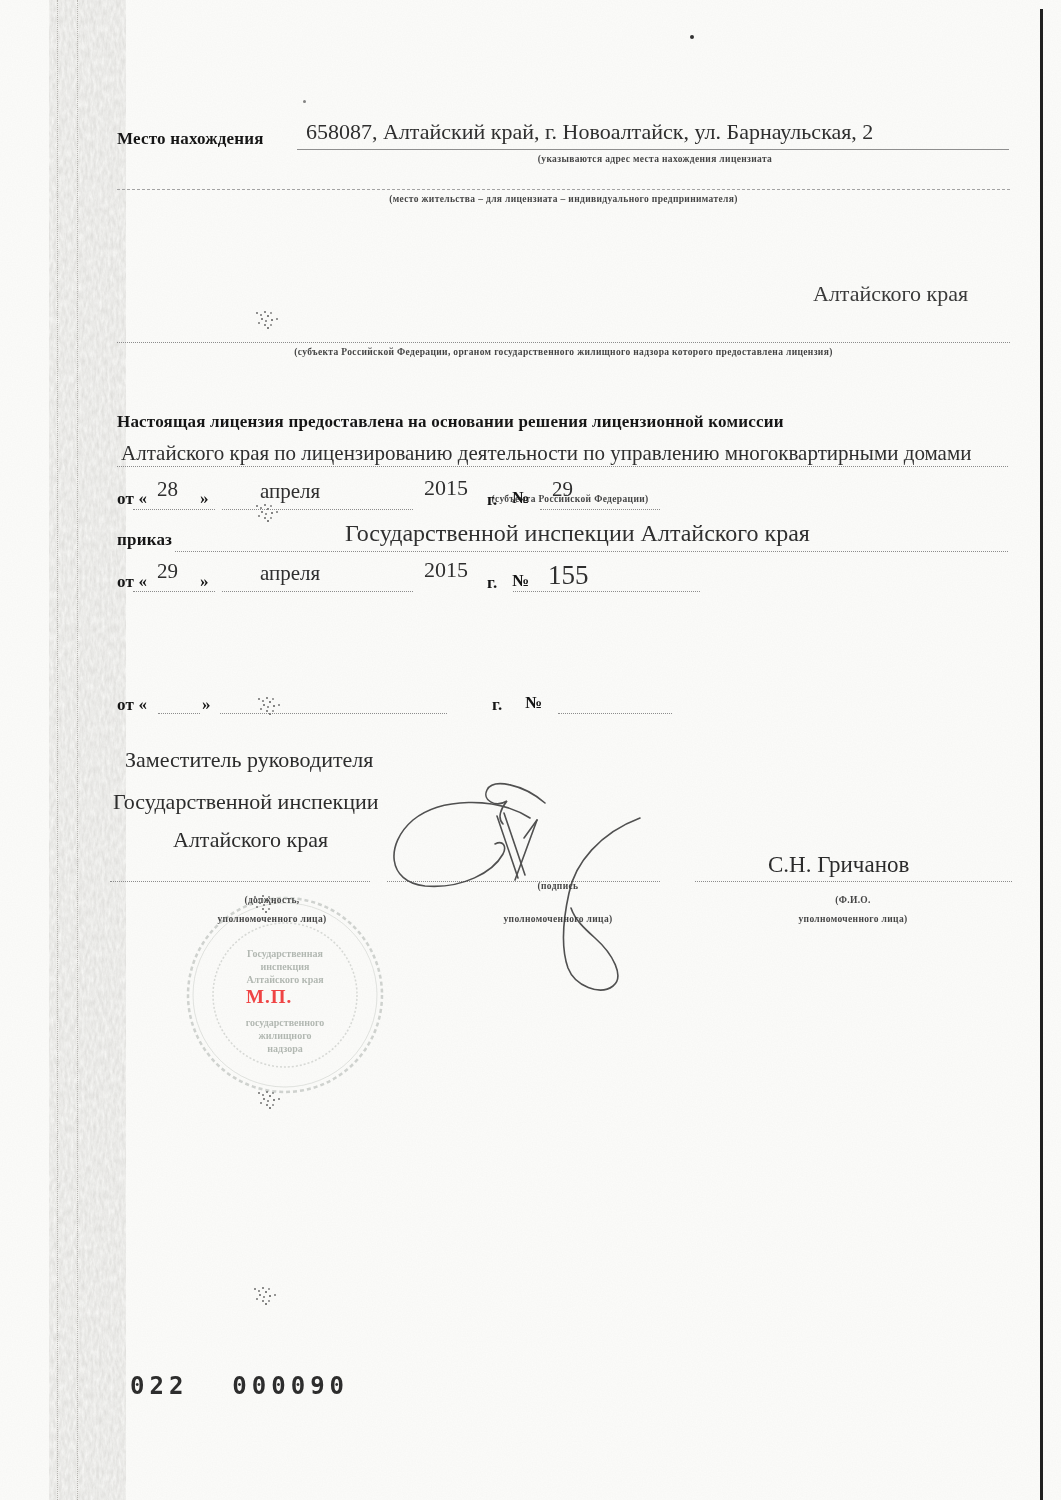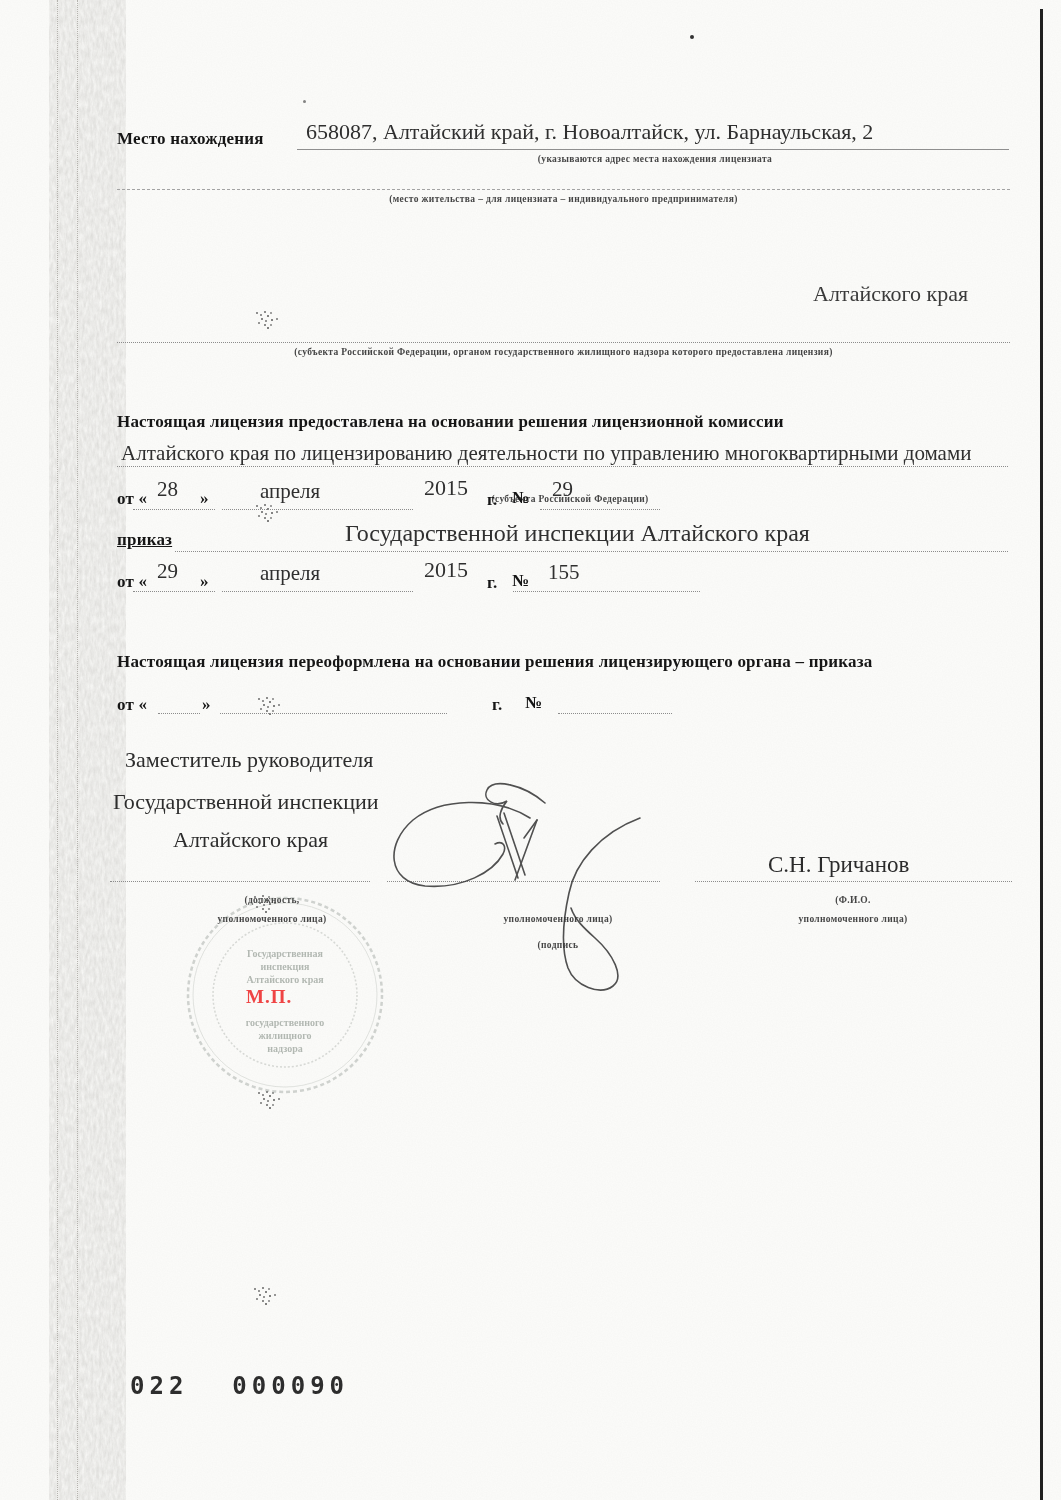--- a/index.html
+++ b/index.html
@@ -96,58 +96,57 @@
   <div class="abs lbl" style="left:200px;top:489px;">»</div>
   <div class="abs val" style="left:260px;top:479px;font-size:21px;">апреля</div>
   <div class="abs val" style="left:424px;top:475px;">2015</div>
   <div class="abs lbl" style="left:487px;top:490px;">г.</div>
   <div class="abs lbl" style="left:512px;top:488px;">№</div>
   <div class="abs val" style="left:552px;top:477px;font-size:21px;">29</div>
   <div class="abs rule-dot" style="left:133px;top:509px;width:82px;"></div>
   <div class="abs rule-dot" style="left:222px;top:509px;width:191px;"></div>
   <div class="abs rule-dot" style="left:540px;top:509px;width:120px;"></div>
 
-  <div class="abs lbl" style="left:117px;top:530px;text-decoration:underline;">приказ</div>
+  <div class="abs lbl" style="left:117px;top:530px;">приказ</div>
   <div class="abs bigval" style="left:345px;top:520px;">Государственной инспекции Алтайского края</div>
   <div class="abs rule-dot" style="left:175px;top:551px;width:833px;"></div>
 
   <div class="abs lbl" style="left:117px;top:572px;">от «</div>
   <div class="abs val" style="left:157px;top:559px;font-size:21px;">29</div>
   <div class="abs lbl" style="left:200px;top:572px;">»</div>
   <div class="abs val" style="left:260px;top:561px;font-size:21px;">апреля</div>
   <div class="abs val" style="left:424px;top:557px;">2015</div>
   <div class="abs lbl" style="left:487px;top:573px;">г.</div>
   <div class="abs lbl" style="left:512px;top:571px;">№</div>
-  <div class="abs val" style="left:548px;top:560px;font-size:21px;">155</div>
+  <div class="abs val" style="left:548px;top:560px;font-size:27px;">155</div>
   <div class="abs rule-dot" style="left:133px;top:591px;width:82px;"></div>
   <div class="abs rule-dot" style="left:222px;top:591px;width:191px;"></div>
   <div class="abs rule-dot" style="left:513px;top:591px;width:187px;"></div>
 
-  <div class="abs lbl" style="left:117px;top:652px;">Настоящая лицензия переоформлена на основании решения лицензирующего органа – приказа</div>
   <div class="abs lbl" style="left:117px;top:695px;">от «</div>
   <div class="abs lbl" style="left:202px;top:695px;">»</div>
   <div class="abs lbl" style="left:492px;top:695px;">г.</div>
   <div class="abs lbl" style="left:525px;top:693px;">№</div>
   <div class="abs rule-dot" style="left:158px;top:713px;width:42px;"></div>
   <div class="abs rule-dot" style="left:220px;top:713px;width:227px;"></div>
   <div class="abs rule-dot" style="left:558px;top:713px;width:114px;"></div>
 
   <div class="abs posline" style="left:113px;top:789px;">Государственной инспекции</div>
   <div class="abs posline" style="left:125px;top:747px;">Заместитель руководителя</div>
   <div class="abs posline" style="left:173px;top:827px;">Алтайского края</div>
 
   <div class="abs name" style="left:768px;top:852px;">С.Н. Гричанов</div>
 
   <div class="abs rule-dot" style="left:110px;top:881px;width:260px;"></div>
   <div class="abs rule-dot" style="left:387px;top:881px;width:273px;"></div>
   <div class="abs rule-dot" style="left:695px;top:881px;width:317px;"></div>
 
   <div class="abs cap" style="left:158px;top:894px;width:228px;">(должность,</div>
   <div class="abs cap" style="left:158px;top:913px;width:228px;">уполномоченного лица)</div>
-  <div class="abs cap" style="left:443px;top:939px;width:230px;">(подпись</div>
+  <div class="abs cap" style="left:443px;top:880px;width:230px;">(подпись</div>
   <div class="abs cap" style="left:443px;top:913px;width:230px;">уполномоченного лица)</div>
   <div class="abs cap" style="left:738px;top:894px;width:230px;">(Ф.И.О.</div>
   <div class="abs cap" style="left:738px;top:913px;width:230px;">уполномоченного лица)</div>
 
   <svg class="abs" style="left:385px;top:758px;" width="290" height="240" aria-hidden="true">
     <g fill="none" stroke="#333" stroke-width="1.6" stroke-linecap="round" opacity="0.85">
       <path d="M 160 45 C 138 26, 108 20, 102 32 C 97 42, 110 50, 122 43 C 116 50, 112 60, 118 66"></path>
       <path d="M 145 60 C 110 38, 55 40, 28 62 C 0 86, 2 124, 40 128 C 78 131, 108 114, 118 96 C 122 88, 118 82, 110 86"></path>
       <path d="M 112 58 L 133 120"></path>
       <path d="M 119 55 L 140 117"></path>

